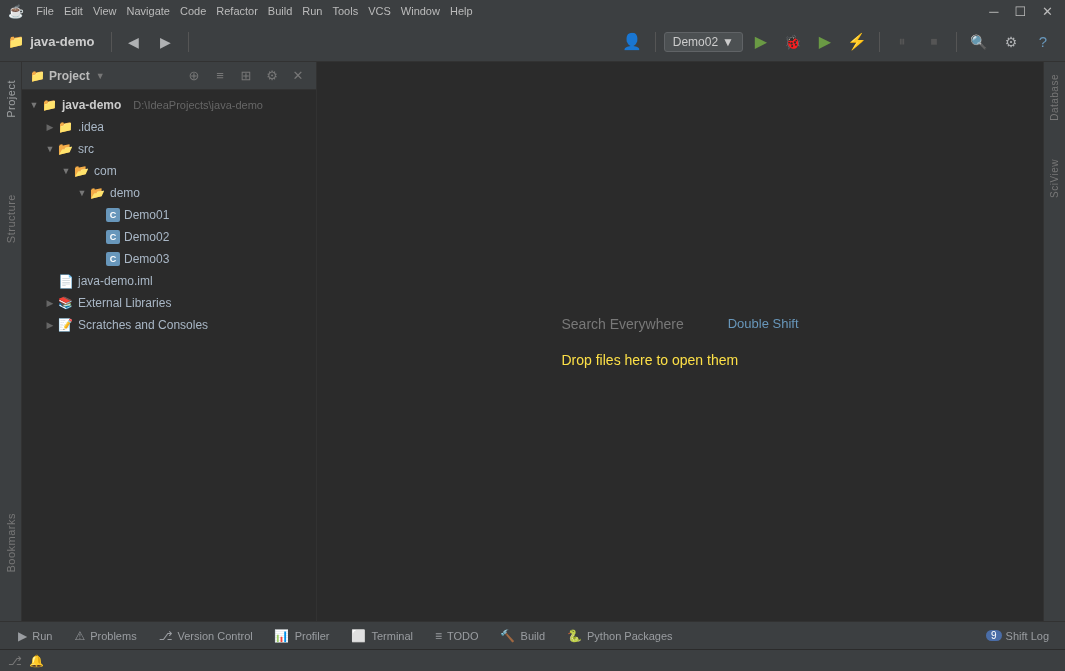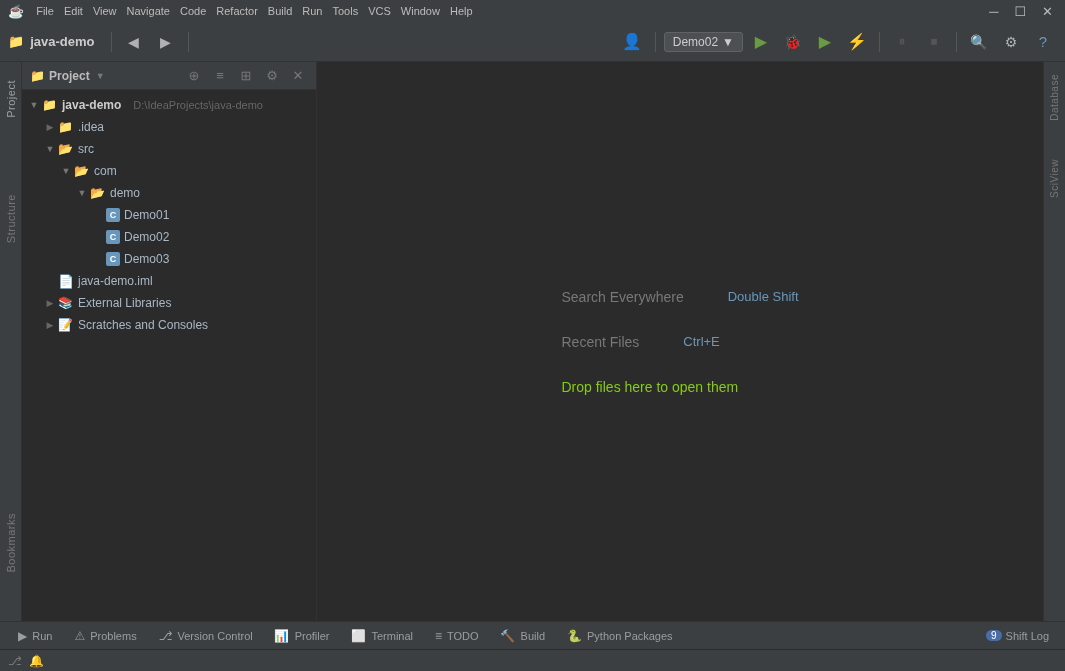--- a/index.html
+++ b/index.html
@@ -202,36 +202,36 @@
       display: flex;
       flex-direction: column;
       align-items: center;
       justify-content: center;
       color: #606060;
       font-size: 14px;
     }
     .editor-hint {
       display: flex;
       flex-direction: column;
-      gap: 29px;
+      gap: 20px;
       padding: 20px;
     }
     .hint-row {
       display: flex;
       align-items: center;
       gap: 8px;
       font-size: 14px;
     }
     .hint-label { color: #787878; }
     .hint-shortcut {
       color: #6897bb;
       font-size: 13px;
       margin-left: 36px;
     }
-    .hint-plain { color: #84cc16; }
+    .hint-plain { color: #fde047; }
 
     
     #bottom-toolbar {
       height: 28px;
       background: #3c3f41;
       display: flex;
       align-items: center;
       padding: 0 8px;
       gap: 2px;
       border-top: 1px solid #323232;
@@ -453,24 +453,20 @@
     </div>
   </div>
 
   <div id="editor-area">
     <div class="editor-hint">
       <div class="hint-row">
         <span class="hint-label">Search Everywhere</span>
         <span class="hint-shortcut">Double Shift</span>
       </div>
       <div class="hint-row">
-        <span class="hint-label">Recent Files</span>
-        <span class="hint-shortcut">Ctrl+E</span>
-      </div>
-      <div class="hint-row">
         <span class="hint-plain">Drop files here to open them</span>
       </div>
     </div>
   </div>
 
   <div id="right-strip">
     <div class="right-strip-label">Database</div>
     <div class="right-strip-label" style="margin-top:20px;">SciView</div>
   </div>
 

